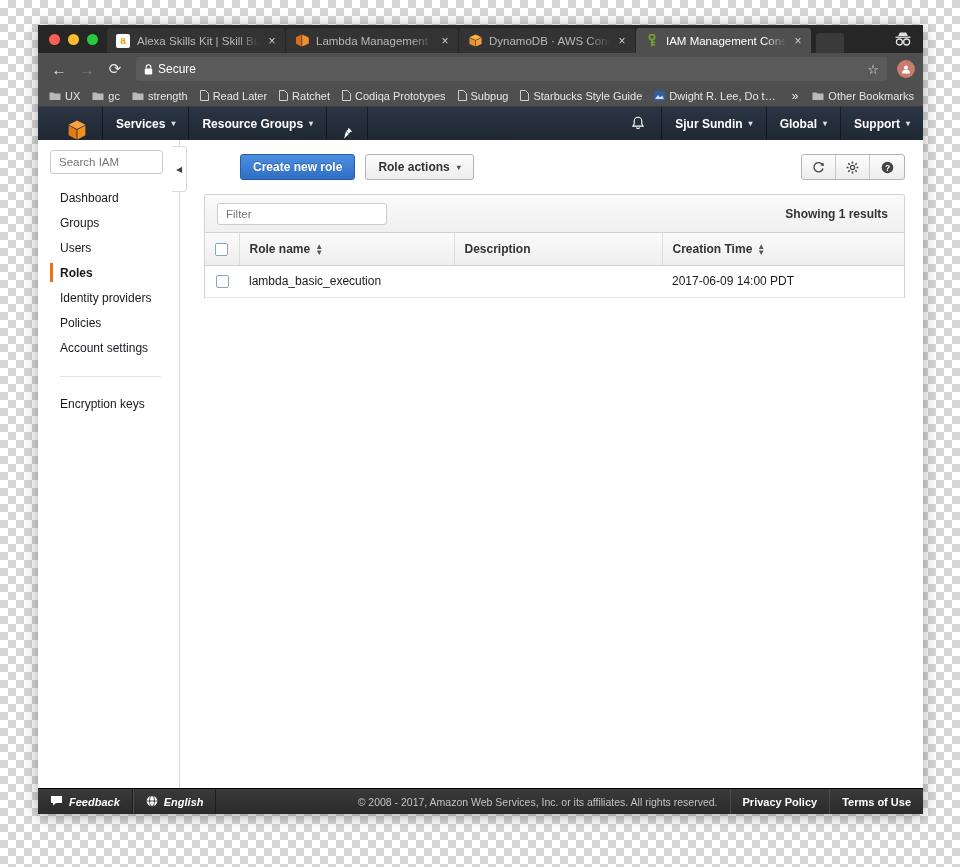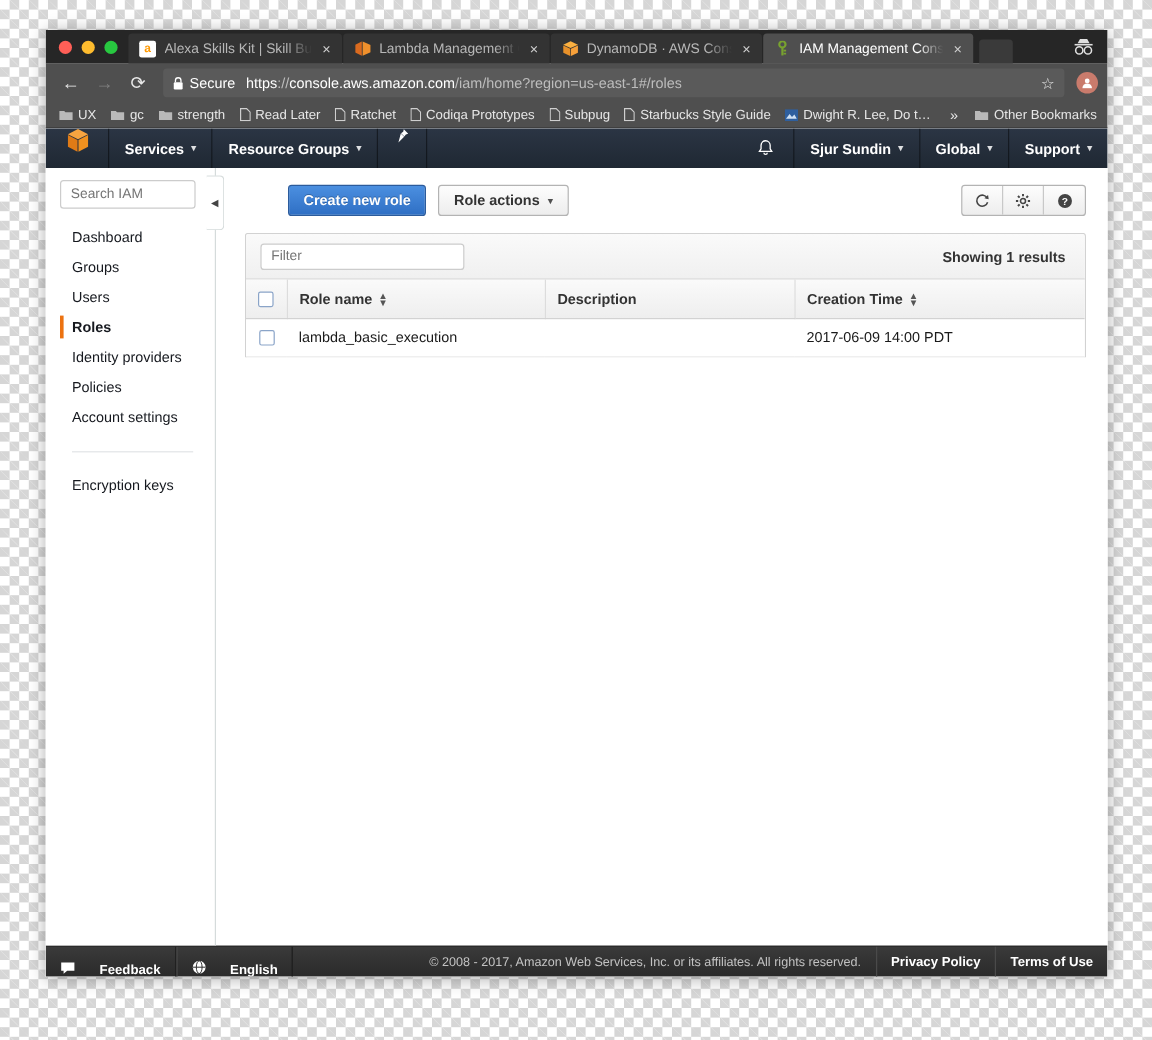--- a/index.html
+++ b/index.html
@@ -198,25 +198,25 @@
     overflow: hidden;
   }
 
   
   #aws-nav {
     flex: 0 0 33px;
     height: 33px;
     background: #232f3e;
     background-image: linear-gradient(to bottom, #2b3544 0%, #1f2833 100%);
     display: flex;
-    align-items: flex-start;
+    align-items: flex-end;
     color: #ffffff;
     font-size: 12px;
     font-weight: bold;
-    padding-left: 18px;
+    padding-left: 30px;
   }
   #aws-cube { width: 18px; height: 20px; margin-right: 16px; display:flex; align-items:center; }
   .nav-divider { width: 1px; height: 33px; background: #000; opacity: .45; }
   .nav-item {
     padding: 0 13px;
     height: 33px;
     display: flex; align-items: center; gap: 6px;
     white-space: nowrap;
   }
   .caret { font-size: 8px; opacity: .85; }
@@ -439,27 +439,28 @@
     background-image: linear-gradient(to bottom, #3a3a3a 0%, #2a2a2a 100%);
     display: flex;
     align-items: center;
     color: #ffffff;
     font-size: 11px;
     border-top: 1px solid #000;
   }
   .footer-btn {
     height: 26px;
     display: flex;
-    align-items: flex-end;
-    gap: 20px;
+    align-items: center;
+    gap: 6px;
     padding: 0 12px;
     font-weight: bold;
     border-right: 1px solid #1d1d1d;
     border-left: 1px solid #4a4a4a;
     white-space: nowrap;
+    font-style: italic;
   }
   .footer-btn:first-child { border-left: none; }
   #footer-copy {
     margin-left: auto;
     font-size: 10.5px;
     color: #c2c2c2;
     padding: 0 12px;
     white-space: nowrap;
   }
   .footer-link {
@@ -544,21 +545,20 @@
     <div class="nav-btn">⟳</div>
 
     <div id="omnibox">
       <span id="lock-icon">
         <svg width="9" height="11" viewBox="0 0 9 11">
           <path d="M2.2 4.6 V3.1 a2.3 2.3 0 0 1 4.6 0 V4.6" fill="none" stroke="#ffffff" stroke-width="1.1"></path>
           <rect x="0.8" y="4.5" width="7.4" height="6" rx="1" fill="#ffffff"></rect>
         </svg>
       </span>
       <span id="secure-label">Secure</span>
-      <span class="url-text"><span class="url-strong">https</span><span class="url-dim">://</span><span class="url-strong">console.aws.amazon.com</span><span class="url-dim">/iam/home?region=us-east-1#/roles</span></span>
       <span id="star-icon">☆</span>
     </div>
 
     <div id="profile-avatar">
       <svg width="10" height="10" viewBox="0 0 10 10">
           <circle cx="5" cy="3.4" r="2" fill="#fff"></circle>
           <path d="M1 9.5 a4 4 0 0 1 8 0 Z" fill="#fff"></path>
         </svg>
     </div>
   </div>

